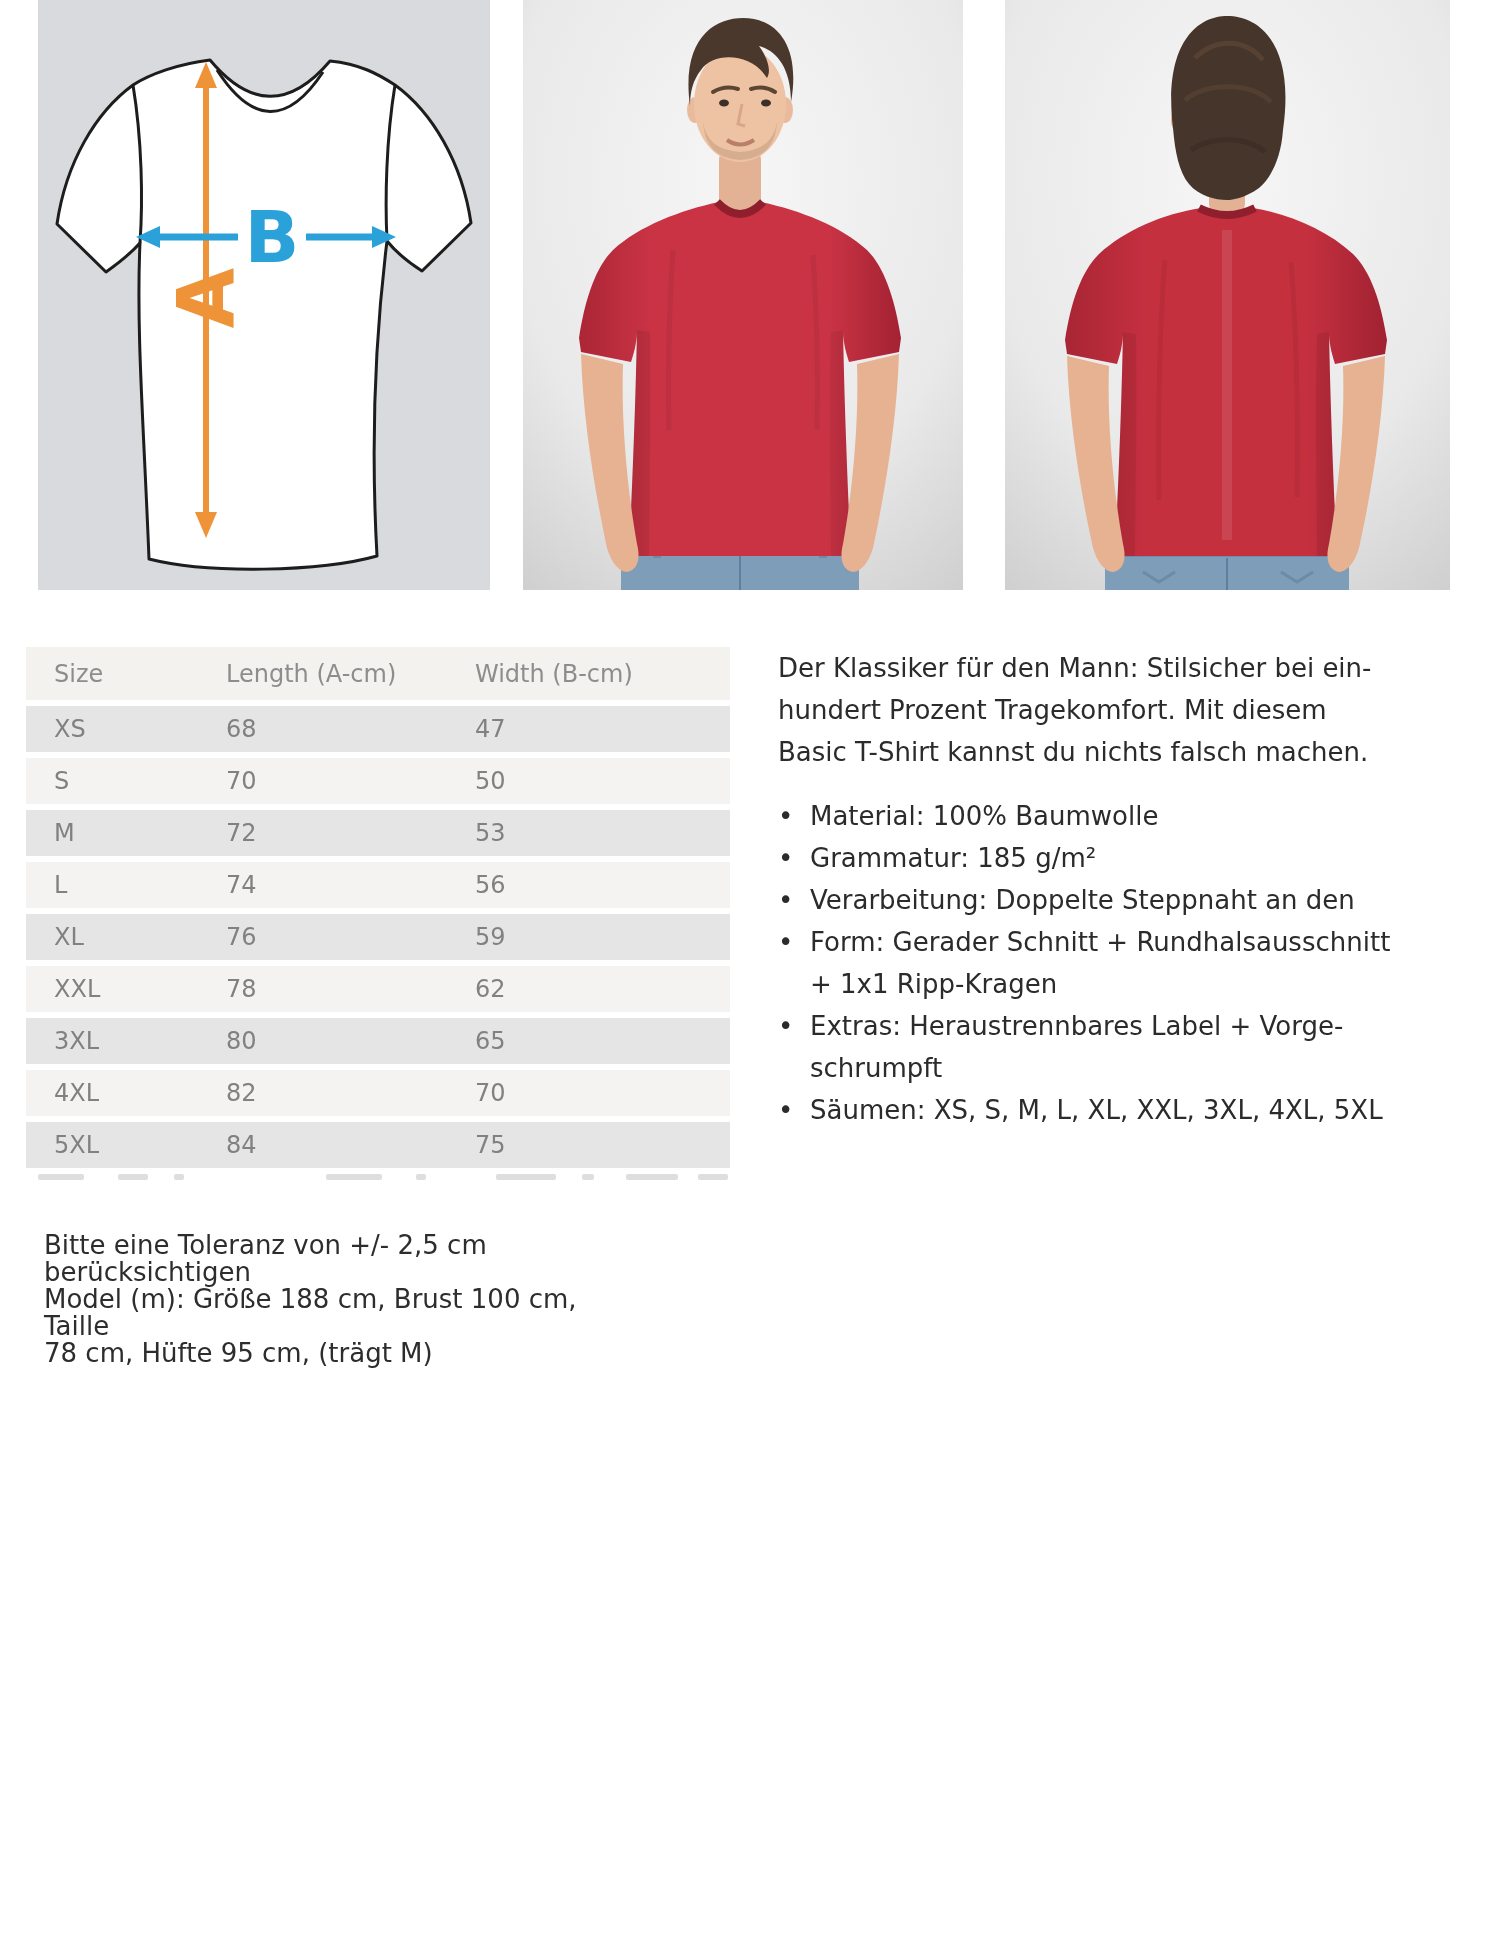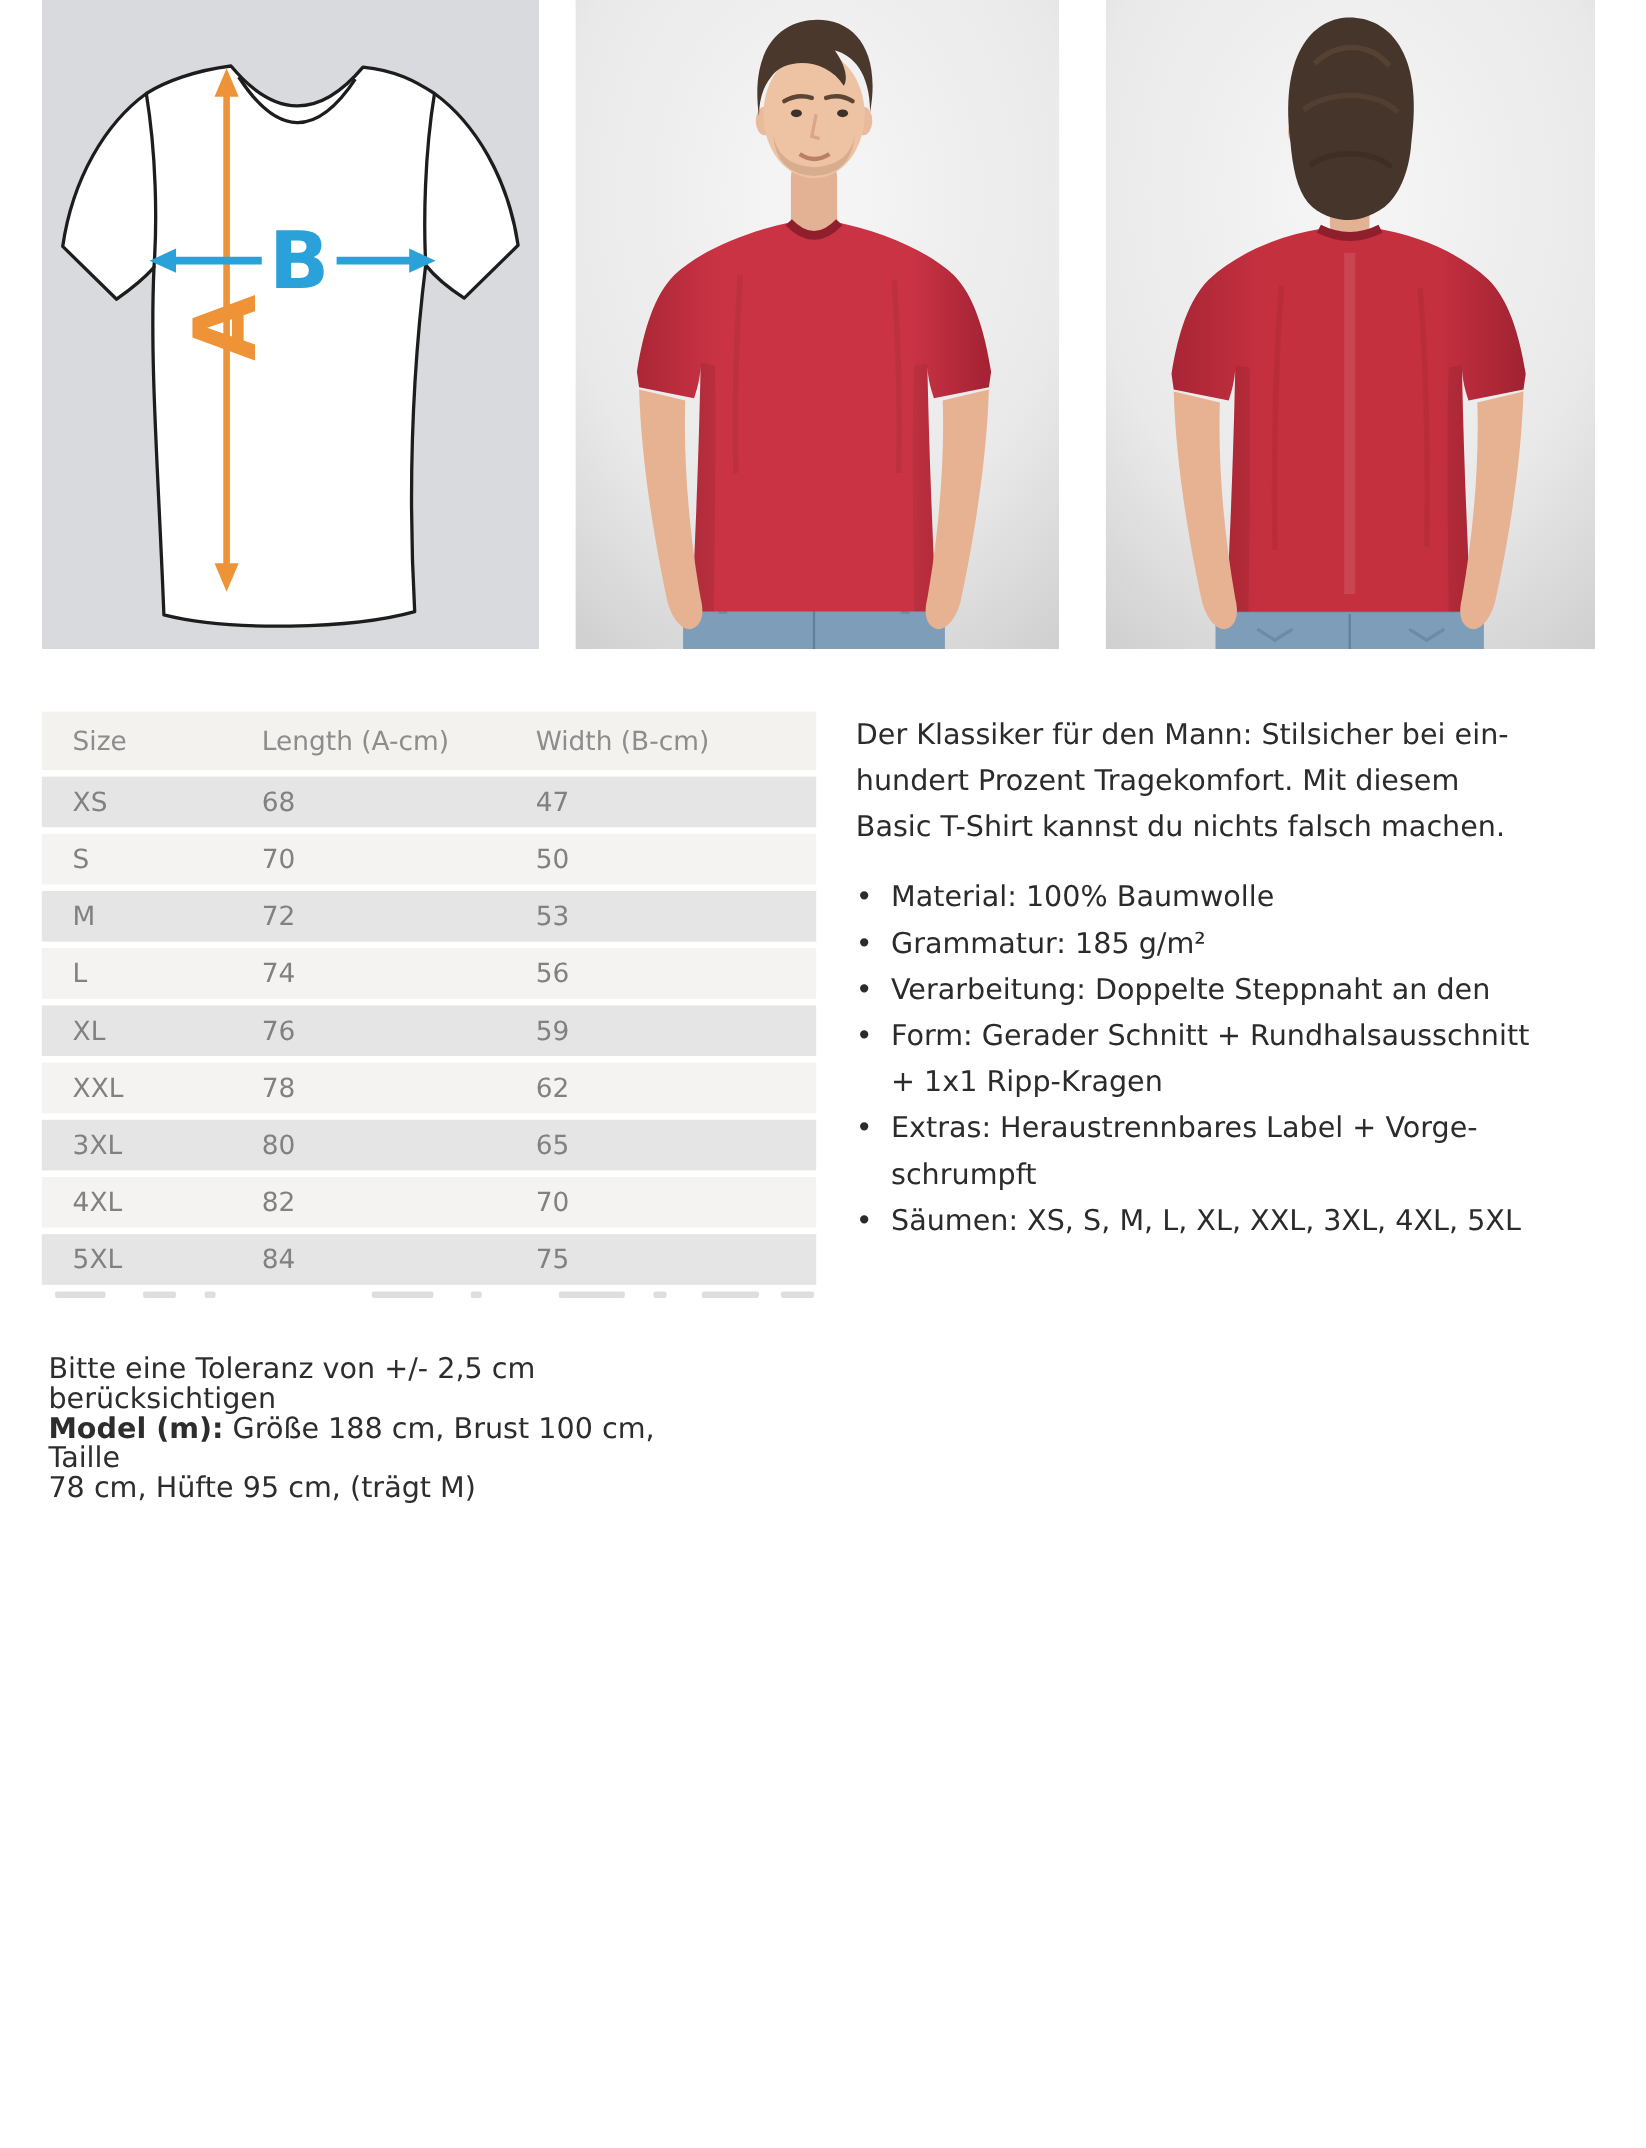--- a/index.html
+++ b/index.html
@@ -8,34 +8,34 @@
 
   
   .gallery{position:absolute;left:38px;top:0;display:flex;}
   .gpanel{height:590px;overflow:hidden;}
   .gpanel svg{display:block;width:100%;height:100%;}
   .g1{width:452px;margin-right:33px;}
   .g2{width:440px;margin-right:42px;}
   .g3{width:445px;}
 
   
-  .content-left{position:absolute;left:38px;top:647px;width:704px;}
+  .content-left{position:absolute;left:26px;top:647px;width:704px;}
   .trow,.thead{display:grid;grid-template-columns:172px 249px 1fr;align-items:center;}
   .thead{height:53px;background:#f3f2ef;color:#8d8d8d;font-size:24px;}
   .thead > div,.trow > div{padding-left:28px;}
   .trow{height:46px;margin-top:6px;color:#818181;font-size:24px;}
   .trow.dark{background:#e5e5e5;}
   .trow.light{background:#f4f3f2;}
   .remnant{position:relative;height:8px;margin-top:5px;}
   .remnant span{position:absolute;top:1px;height:6px;background:#dedede;border-radius:2px;}
 
   
   .notes{position:absolute;left:44px;top:1232px;width:600px;font-size:26px;
          line-height:27px;color:#2d2d2d;}
-  .notes .bold{font-weight:bold;}
+  .notes .bold{font-weight:normal;}
 
   
   .description{position:absolute;left:778px;top:647px;width:690px;font-size:26px;
                line-height:42px;color:#2b2b2b;}
   .intro div{white-space:nowrap;}
   .bullets{margin-top:22px;}
   .bullet{display:flex;}
   .bullet .dot{width:32px;flex:0 0 32px;text-align:left;color:#2b2b2b;}
   .bullet .btxt span{display:block;white-space:nowrap;}
 </style>

